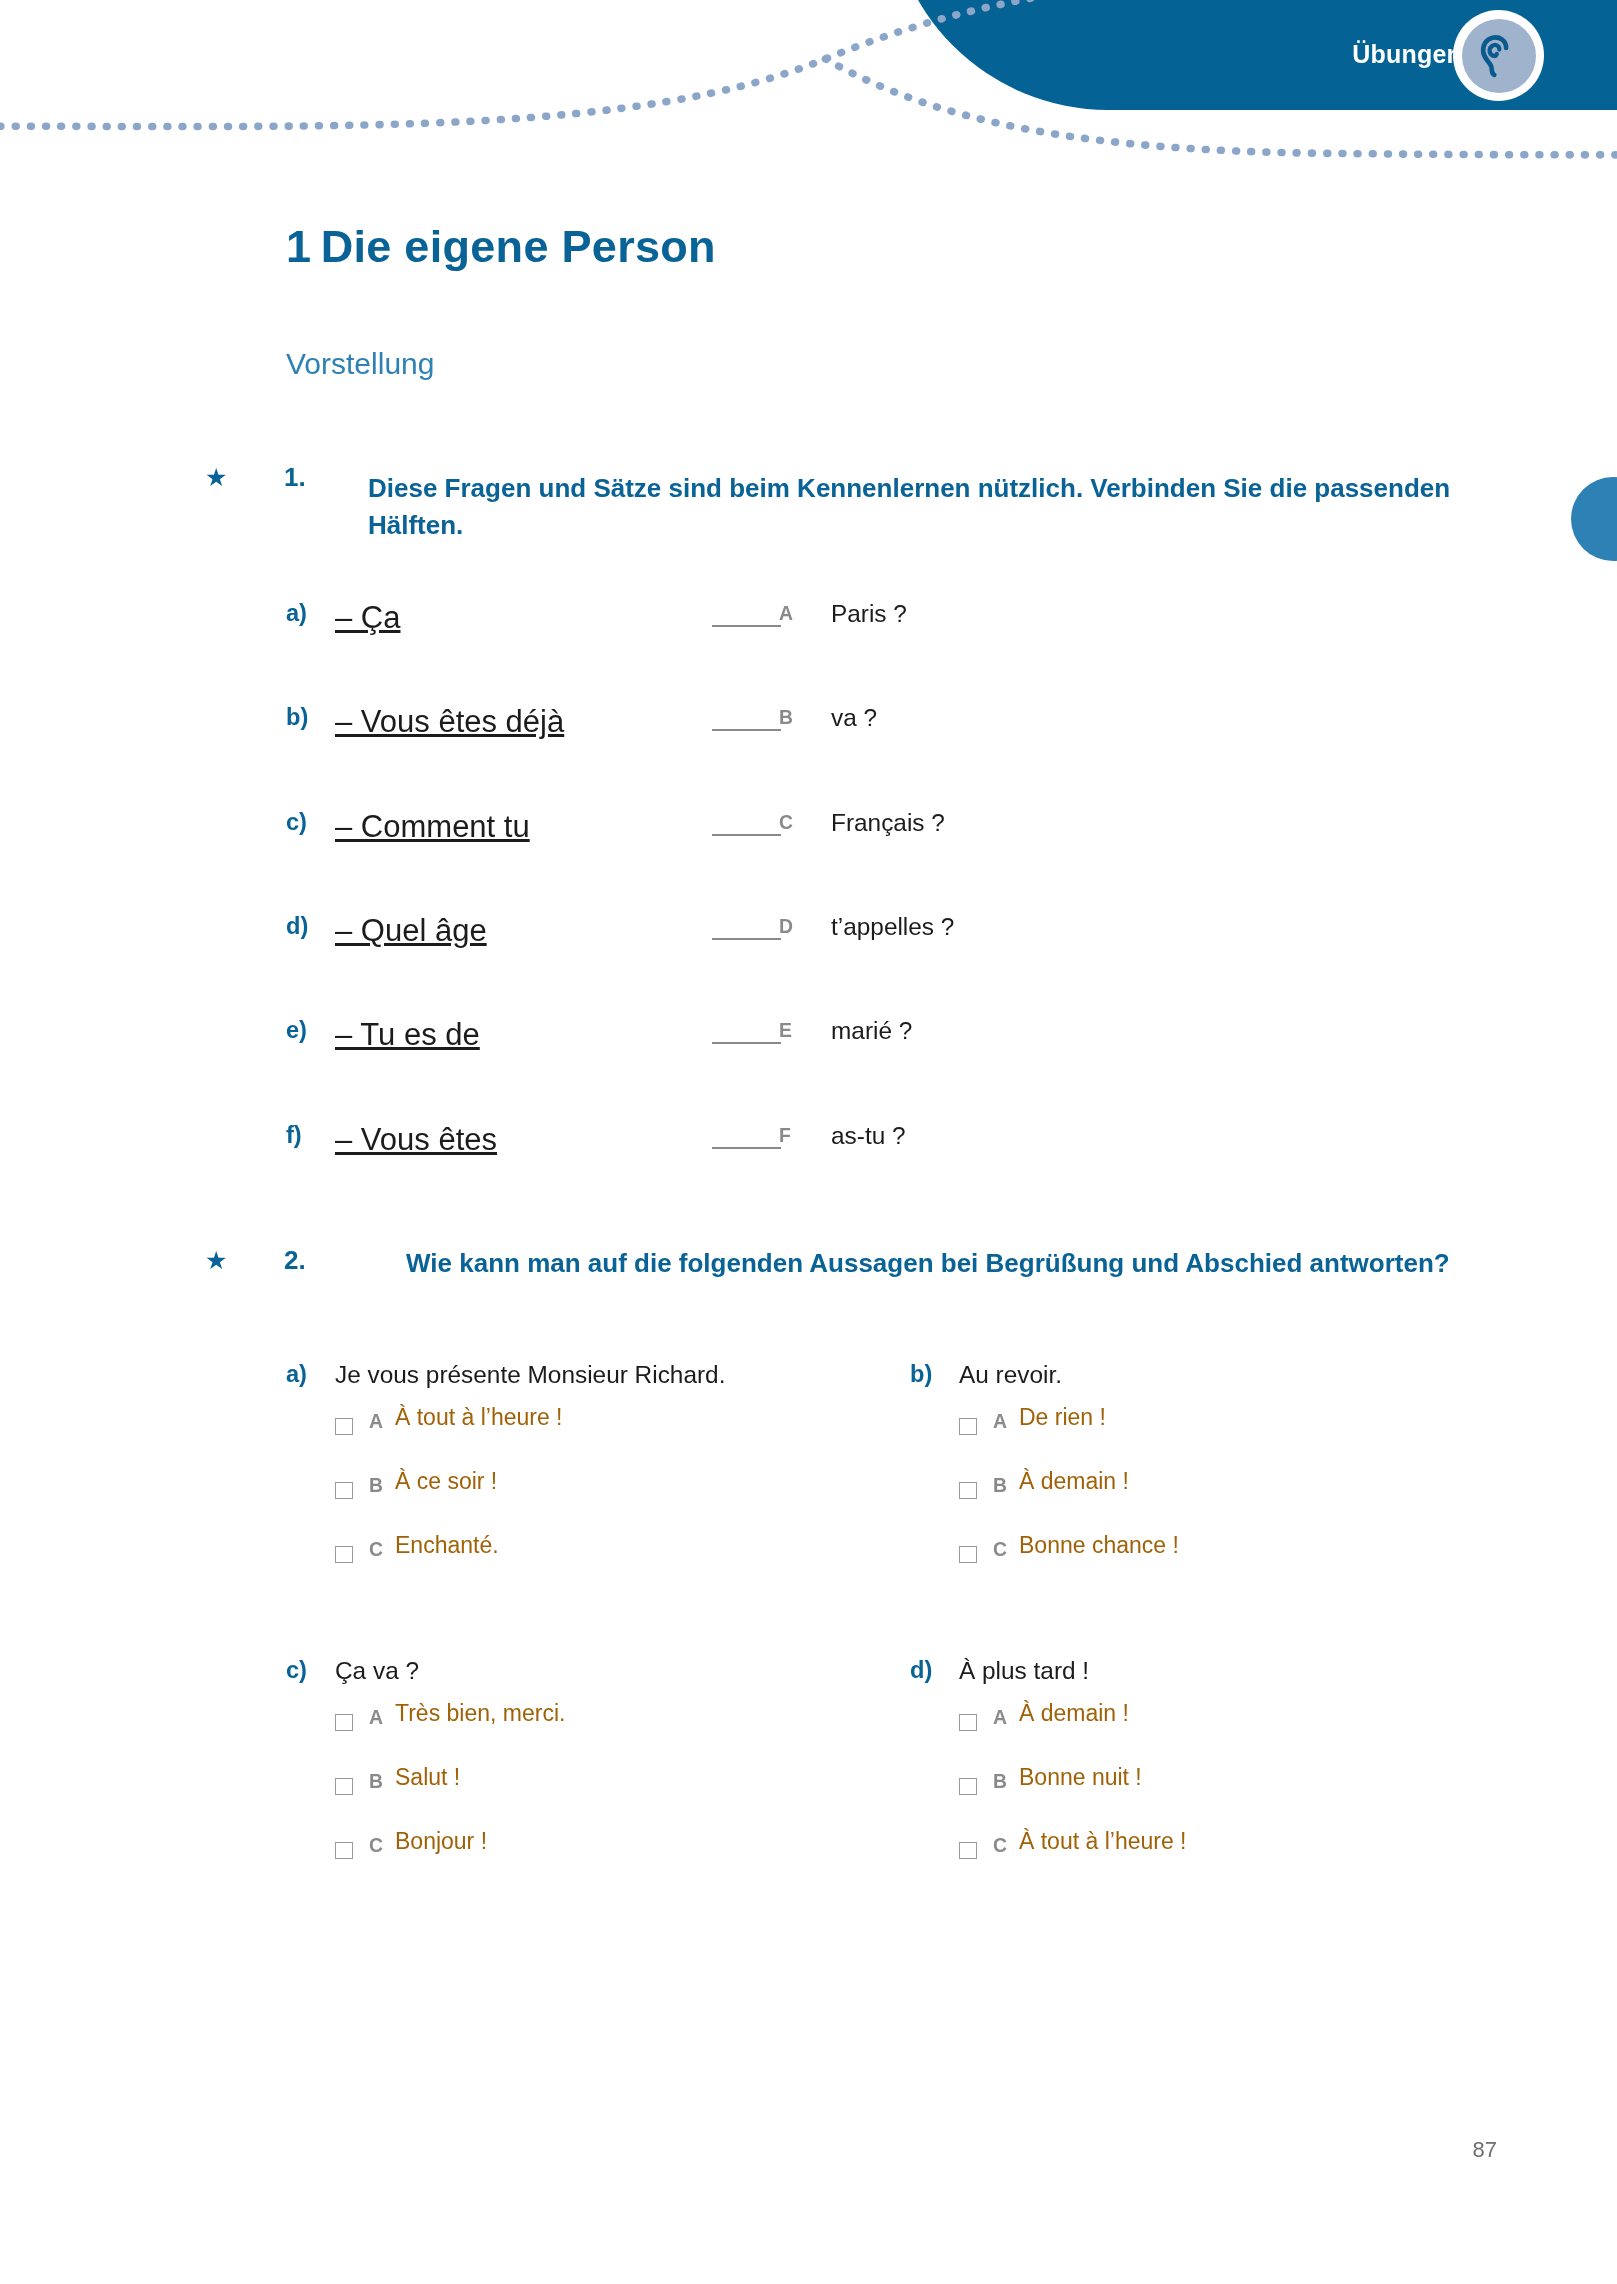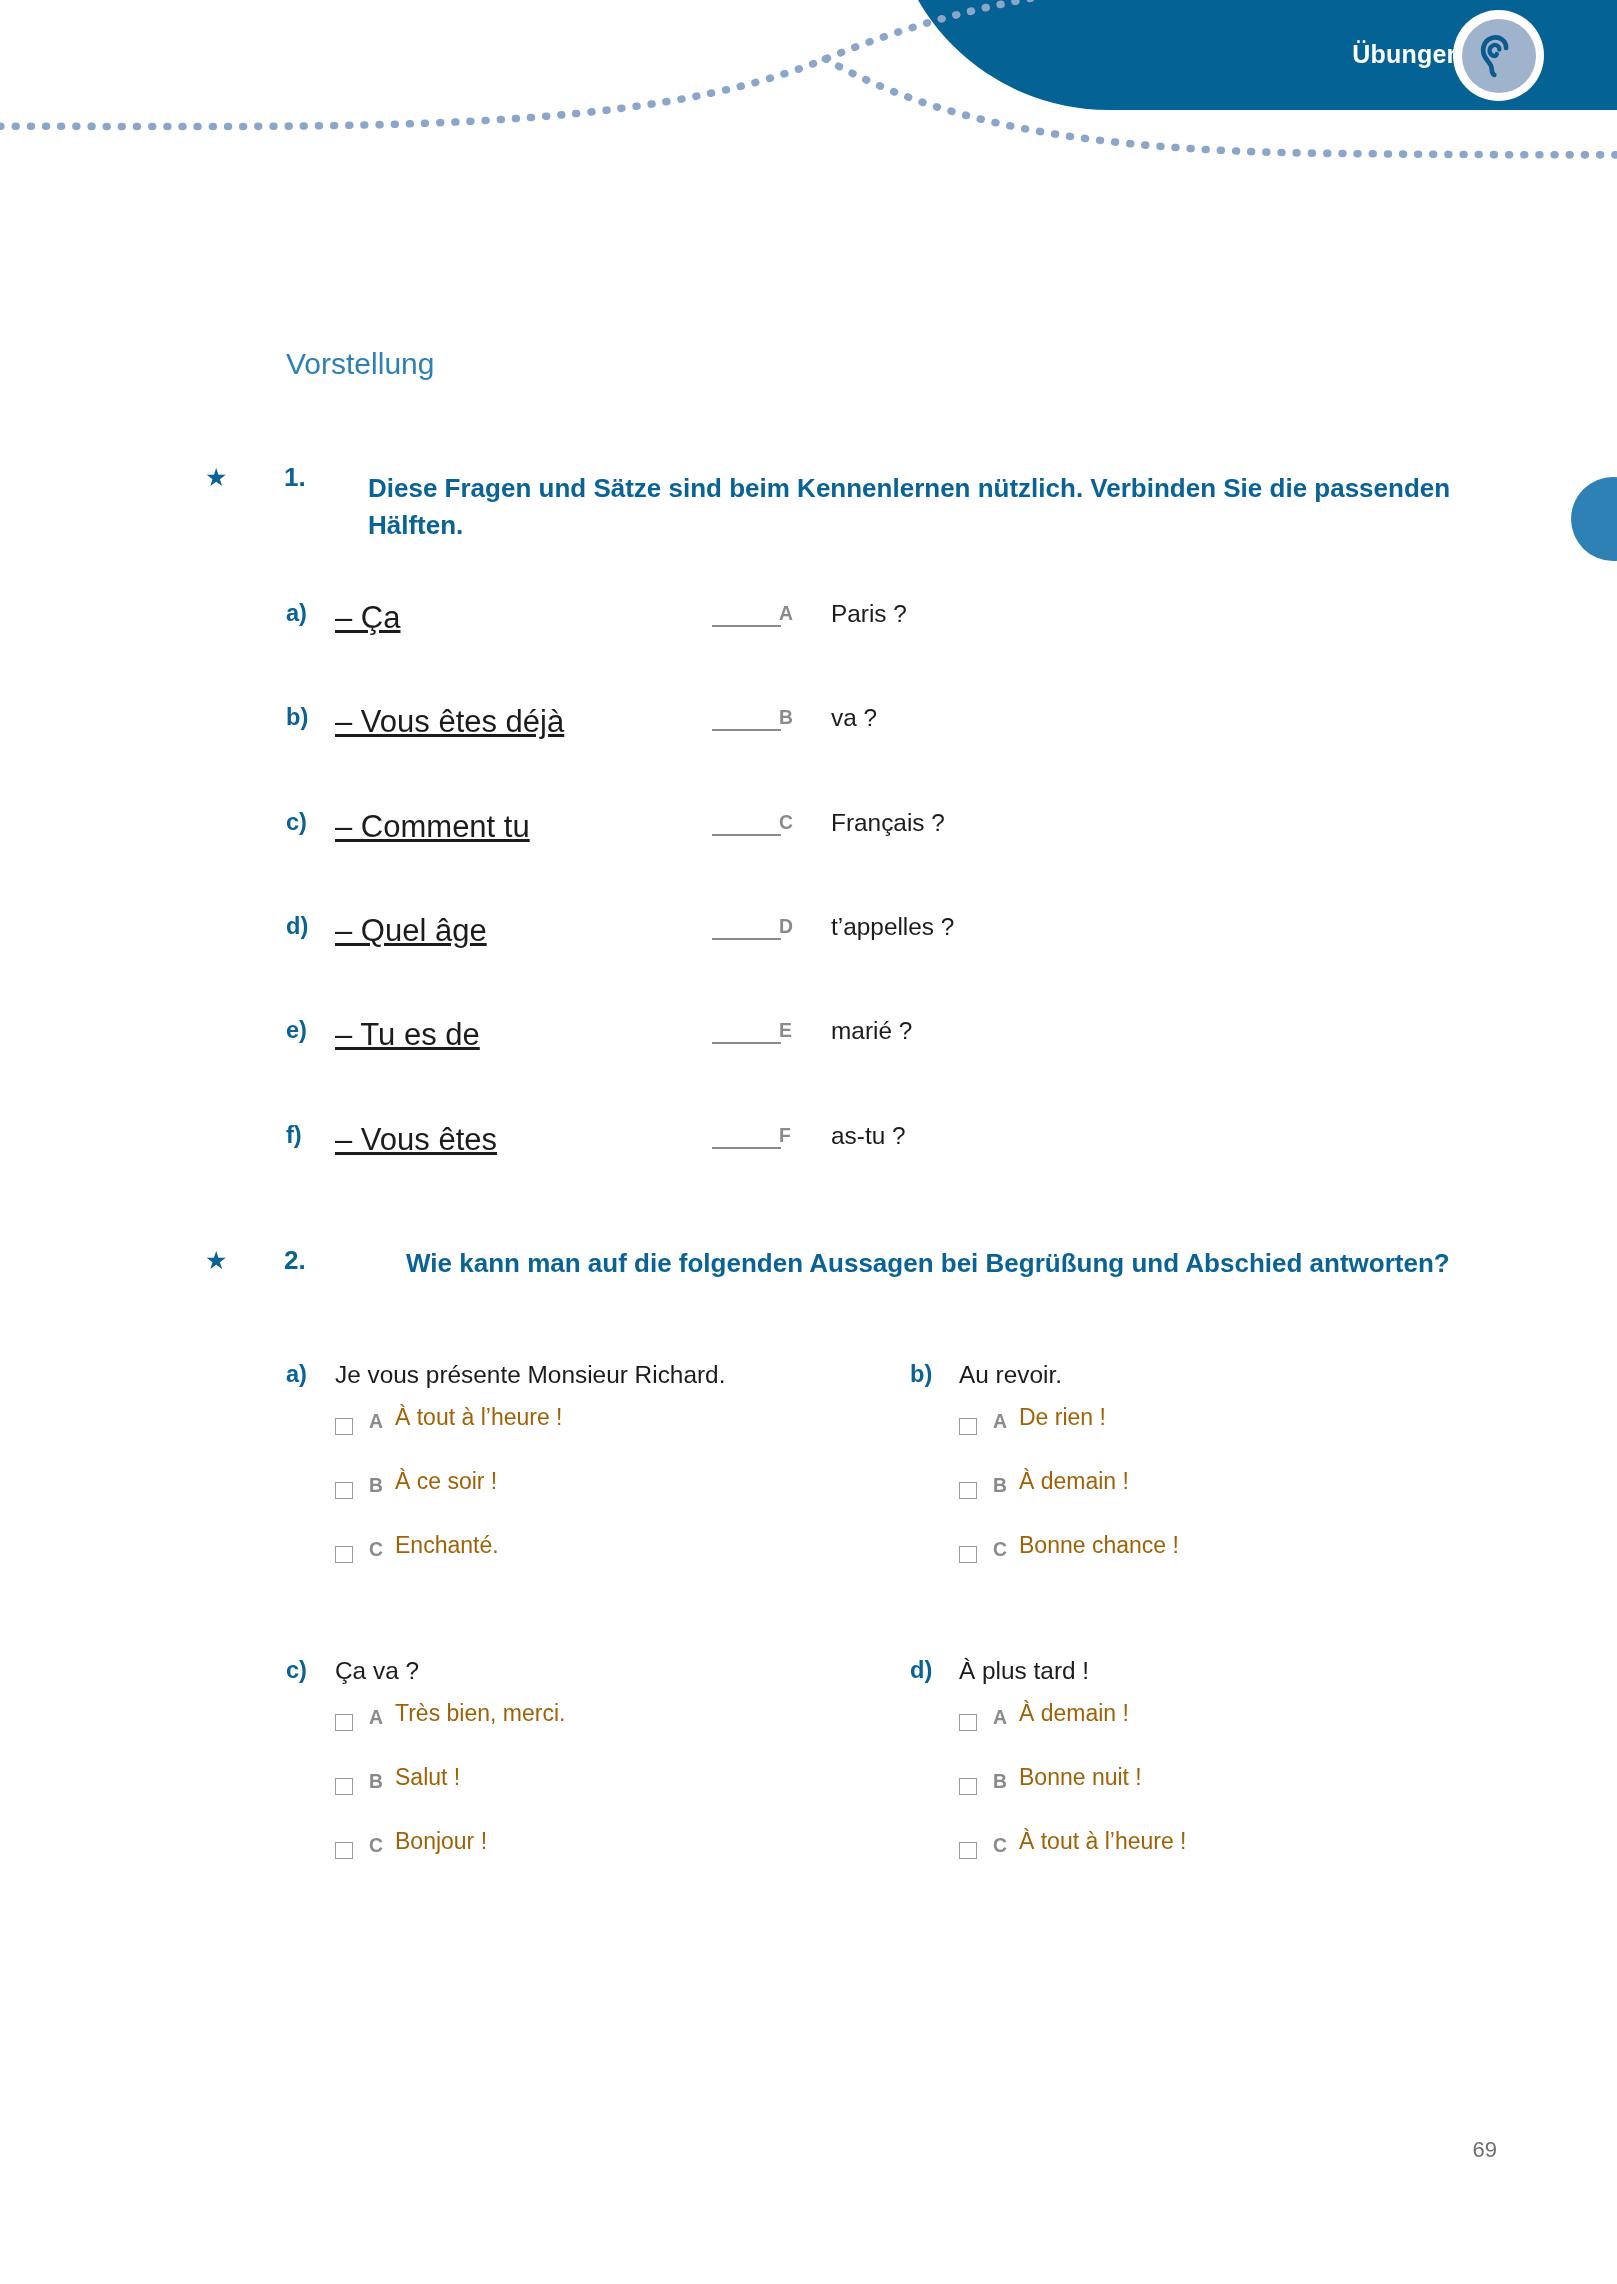--- a/index.html
+++ b/index.html
@@ -170,20 +170,23 @@
     </div>
   </div>
 
   <svg class="wave" viewBox="0 0 1921 240" preserveAspectRatio="none">
     <path d="M0 150 C 420 150, 760 160, 980 70 C 1150 0, 1300 -20, 1480 -30" fill="none" stroke="#8ba6c8" stroke-width="9" stroke-linecap="round" stroke-dasharray="1 17"></path>
     <path d="M980 70 C 1120 150, 1300 178, 1560 182 C 1720 184, 1860 184, 1921 184" fill="none" stroke="#8ba6c8" stroke-width="9" stroke-linecap="round" stroke-dasharray="1 17"></path>
   </svg>
 
   <div class="side-tab"></div>
 
+  <div class="chapter-title">
+    <span class="num">1</span><span>Die eigene Person</span>
+  </div>
 
   <div class="section-title">Vorstellung</div>
 
   <div class="exercise" style="top:455px;">
     <div class="ex-star" style="top:10px;">★</div>
     <div class="ex-num" style="top:6.7px;">1.</div>
     <div class="ex-instr" style="top:6.7px;margin-top:8px;">Diese Fragen und Sätze sind beim Kennenlernen nützlich. Verbinden Sie die passenden Hälften.</div>
   </div>
 
   <div class="match-row" style="top:600px;">
@@ -321,16 +324,16 @@
       <span class="mc-key">B</span>
       <span class="mc-text">Bonne nuit !</span>
     </div>
     <div class="mc-option">
       <span class="mc-box"></span>
       <span class="mc-key">C</span>
       <span class="mc-text">À tout à l’heure !</span>
     </div>
   </div>
 
-  <div class="page-number">69</div>
+  <div class="page-number">87</div>
 
 </div>
 
 
 </body></html>

